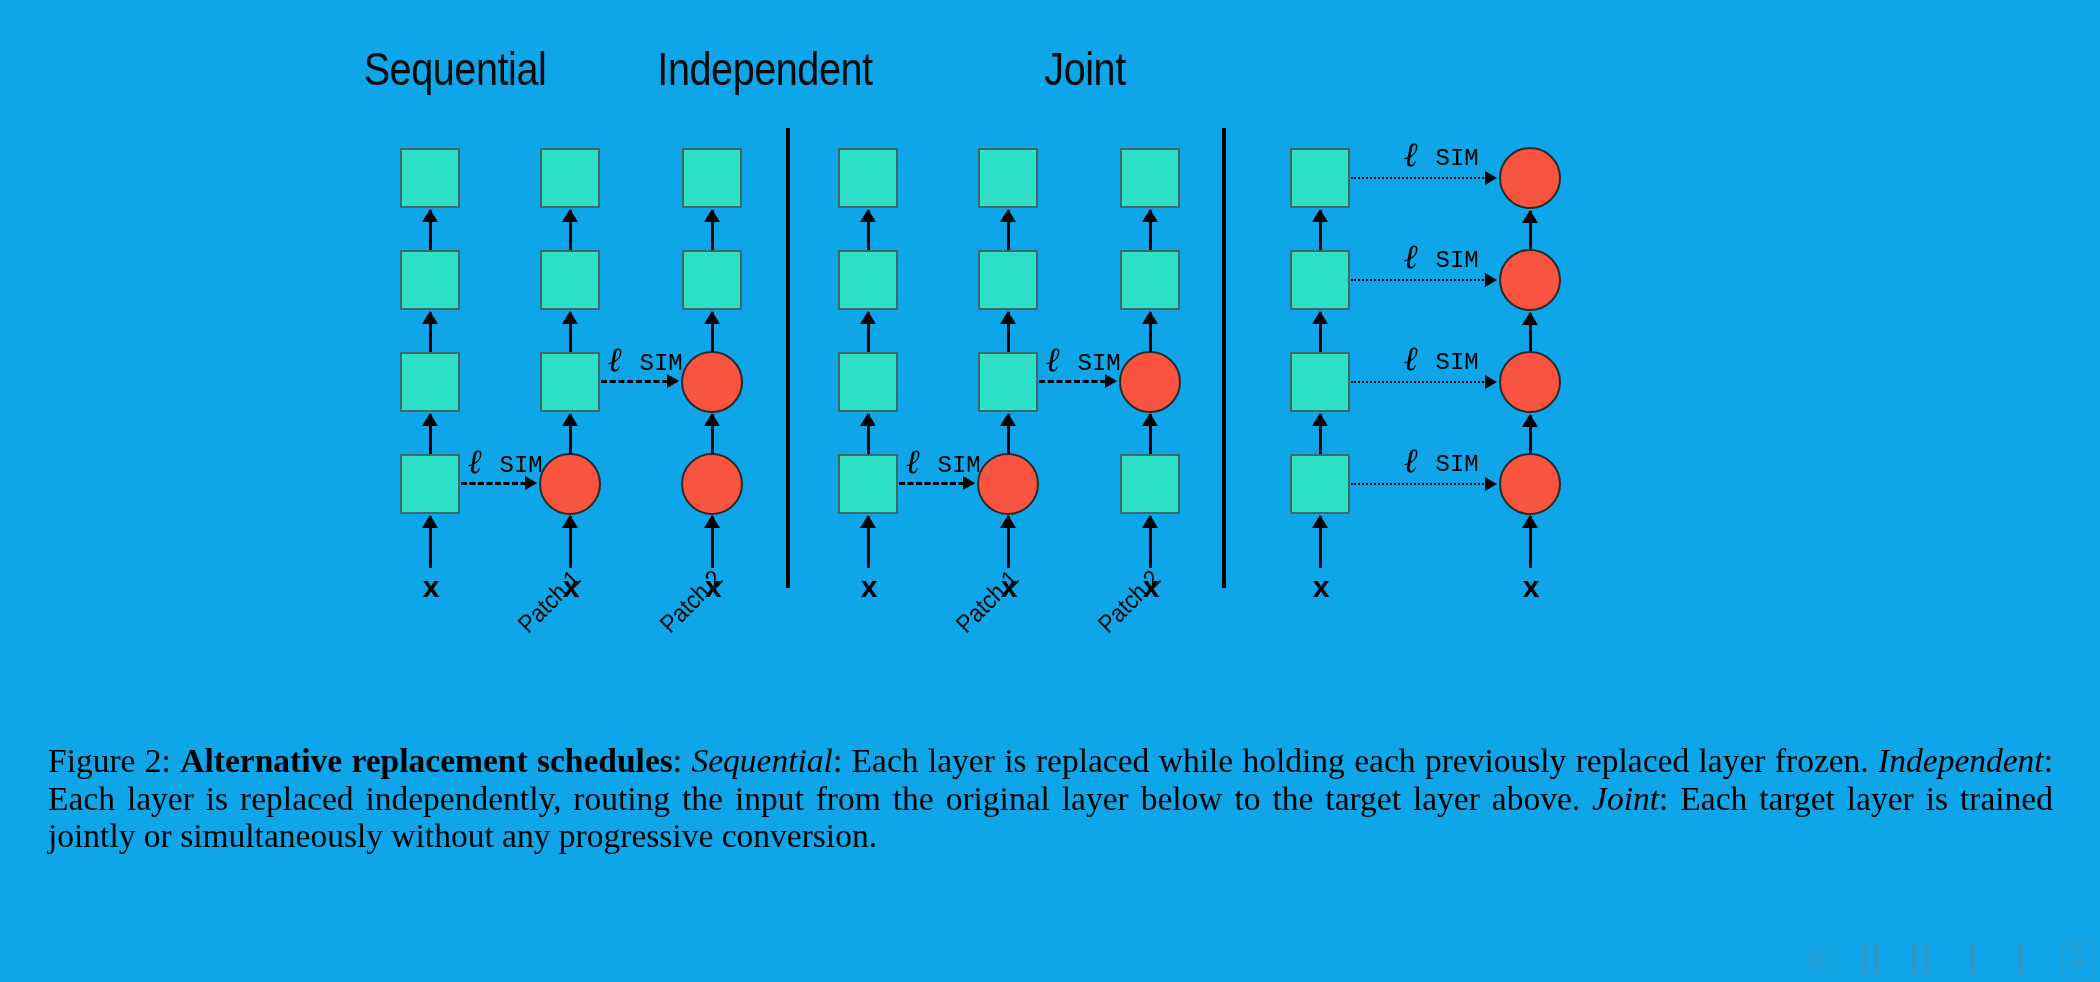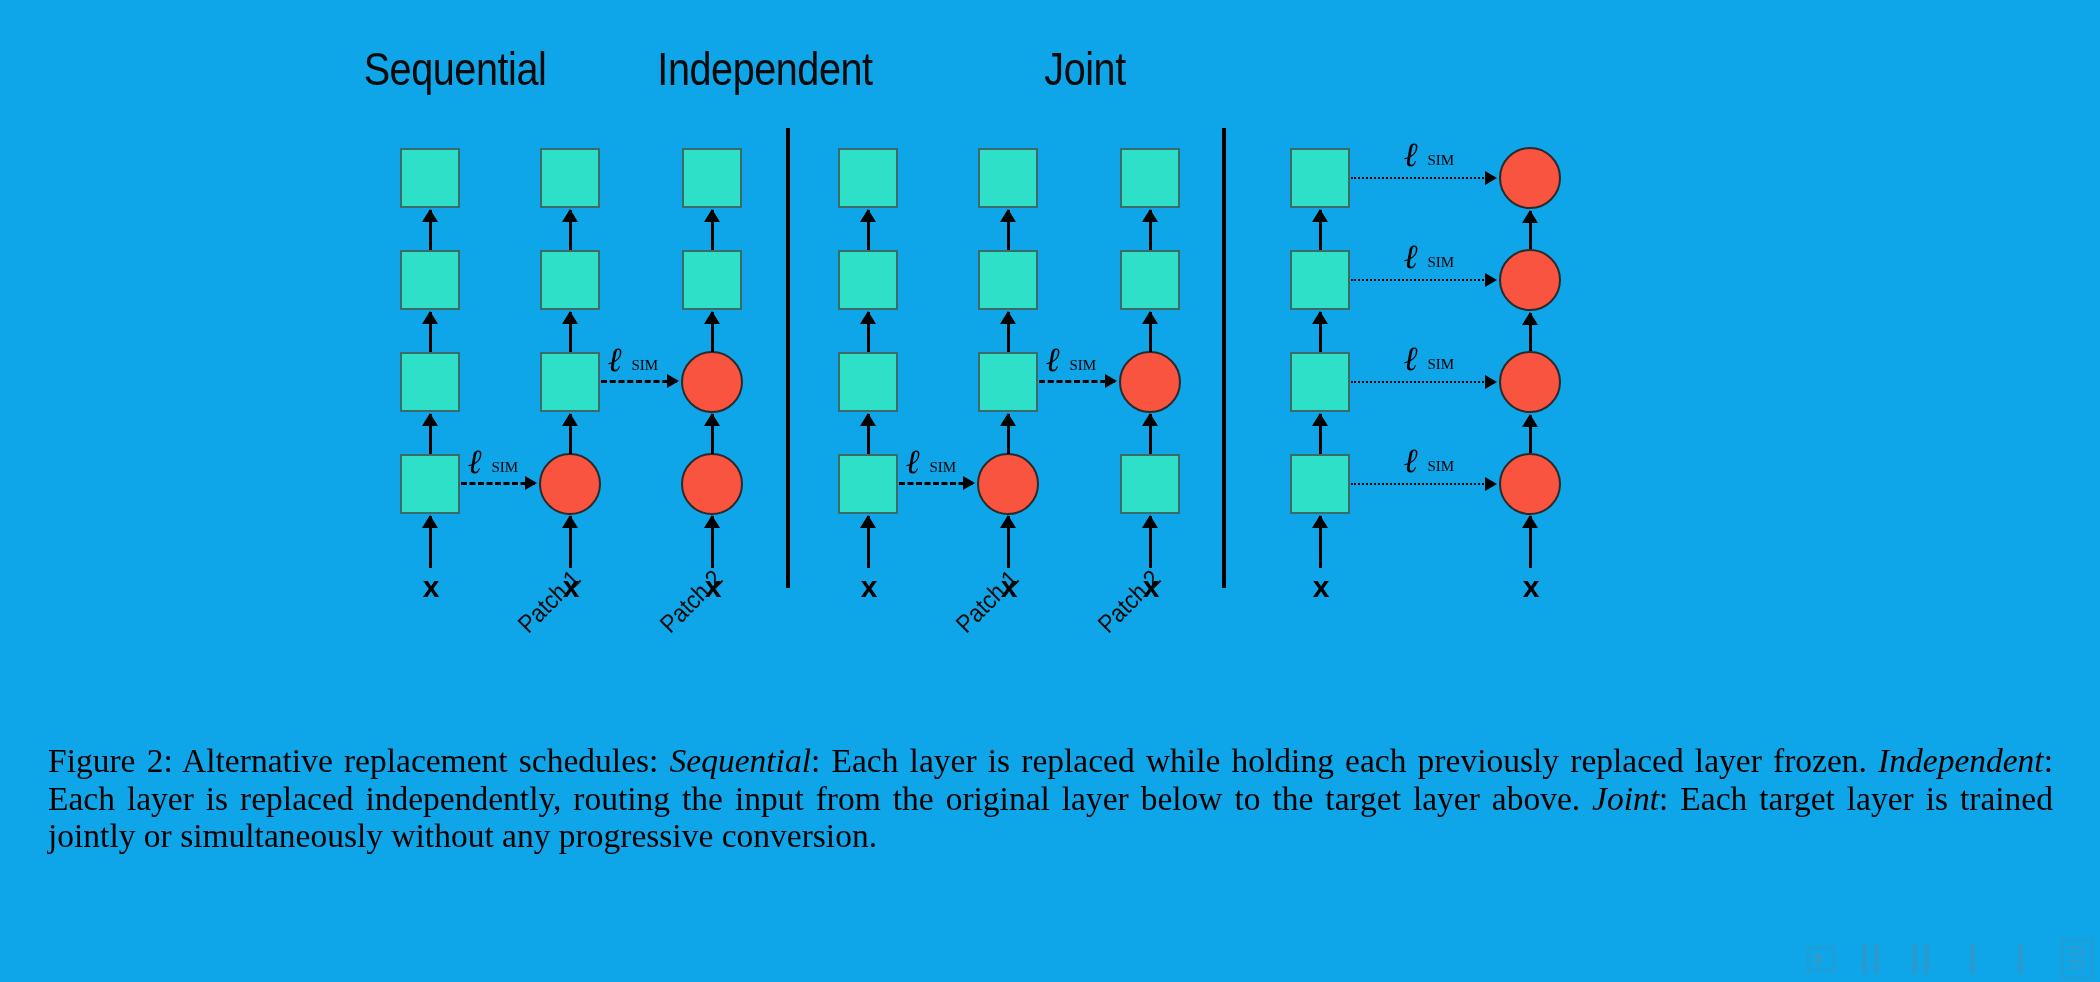--- a/index.html
+++ b/index.html
@@ -57,23 +57,23 @@
   .loss-label{
     position:absolute;white-space:nowrap;color:#000;
     font-family:"Liberation Serif",serif;
   }
   .loss-label .ell{
     font-style:italic;font-size:34px;font-weight:700;
     font-family:"Liberation Serif",serif;
     position:relative;top:2px;
   }
   .loss-label .sub{
-    font-family:Liberation Serif, serif;
-    font-style:normal;font-size:15px;font-weight:400;
-    letter-spacing:0px;position:relative;top:1px;left:9px;
+    font-family:Liberation Mono, monospace;
+    font-style:normal;font-size:24px;font-weight:400;
+    letter-spacing:0px;position:relative;top:1px;left:17px;
   }
 
   .x-label{
     position:absolute;white-space:nowrap;text-align:center;
     font-family:"Liberation Sans",sans-serif;
     font-size:30px;font-weight:700;color:#000;
   }
 
   .patch-label{
     position:absolute;white-space:nowrap;
@@ -83,21 +83,21 @@
     transform:rotate(-45deg) scaleX(0.9);
   }
 
   
   #caption{
     position:absolute;left:48px;top:742px;width:2005px;
     font-family:"Liberation Serif",serif;
     font-size:33.5px;line-height:37.5px;color:#000;
     text-align:justify;
   }
-  #caption b{font-weight:400;}
+  #caption b{font-weight:700;}
   #caption i{font-style:italic;}
 
   
   #artifact{
     position:absolute;right:0;bottom:0;width:300px;height:48px;
     opacity:0.22;
   }
 </style>
 </head>
 <body>

